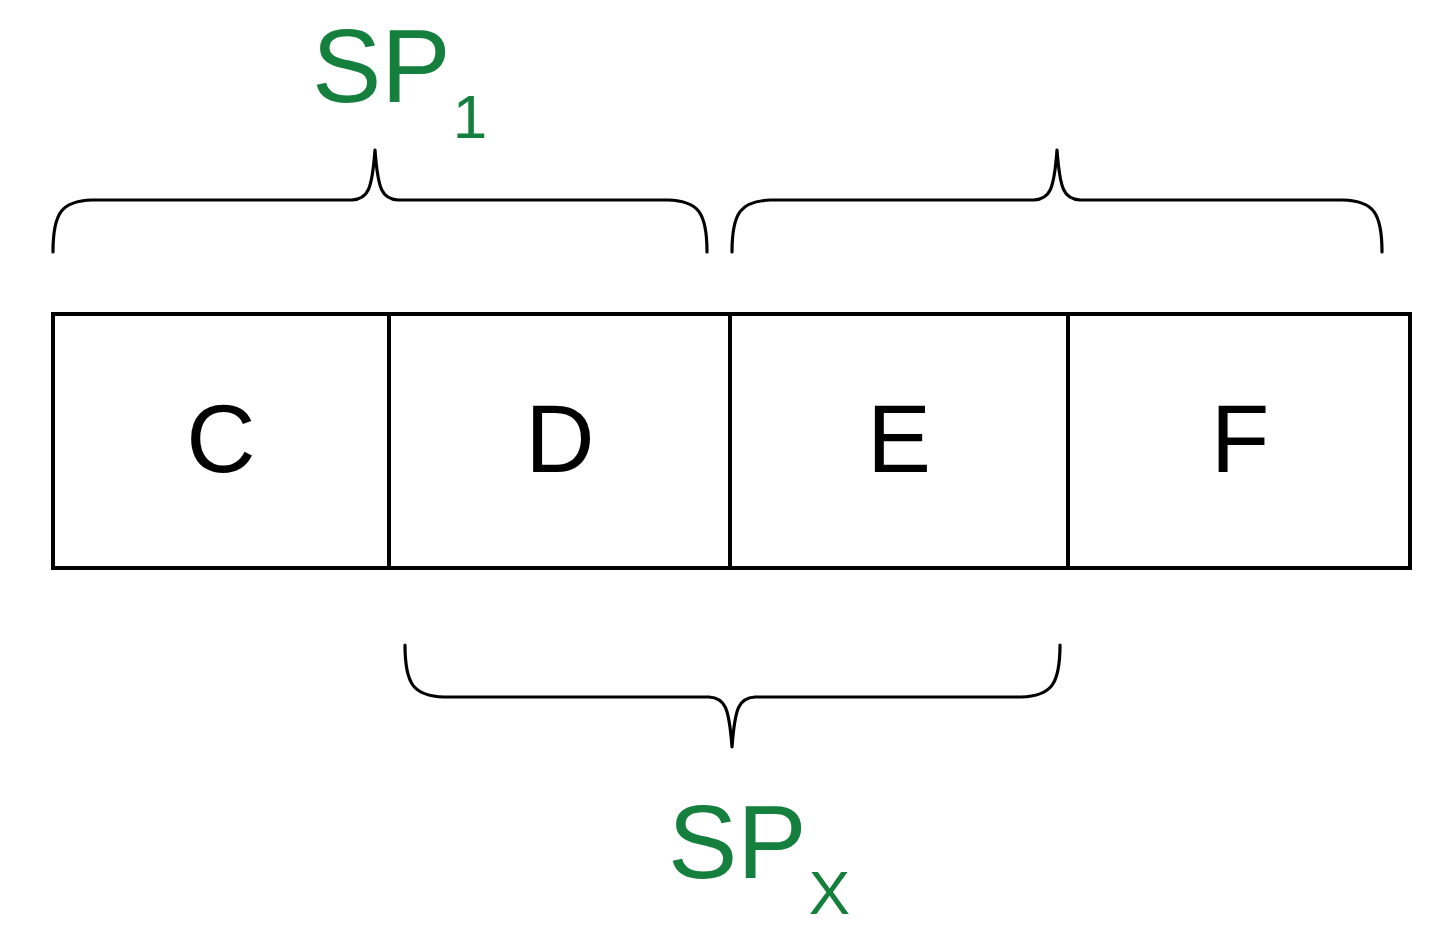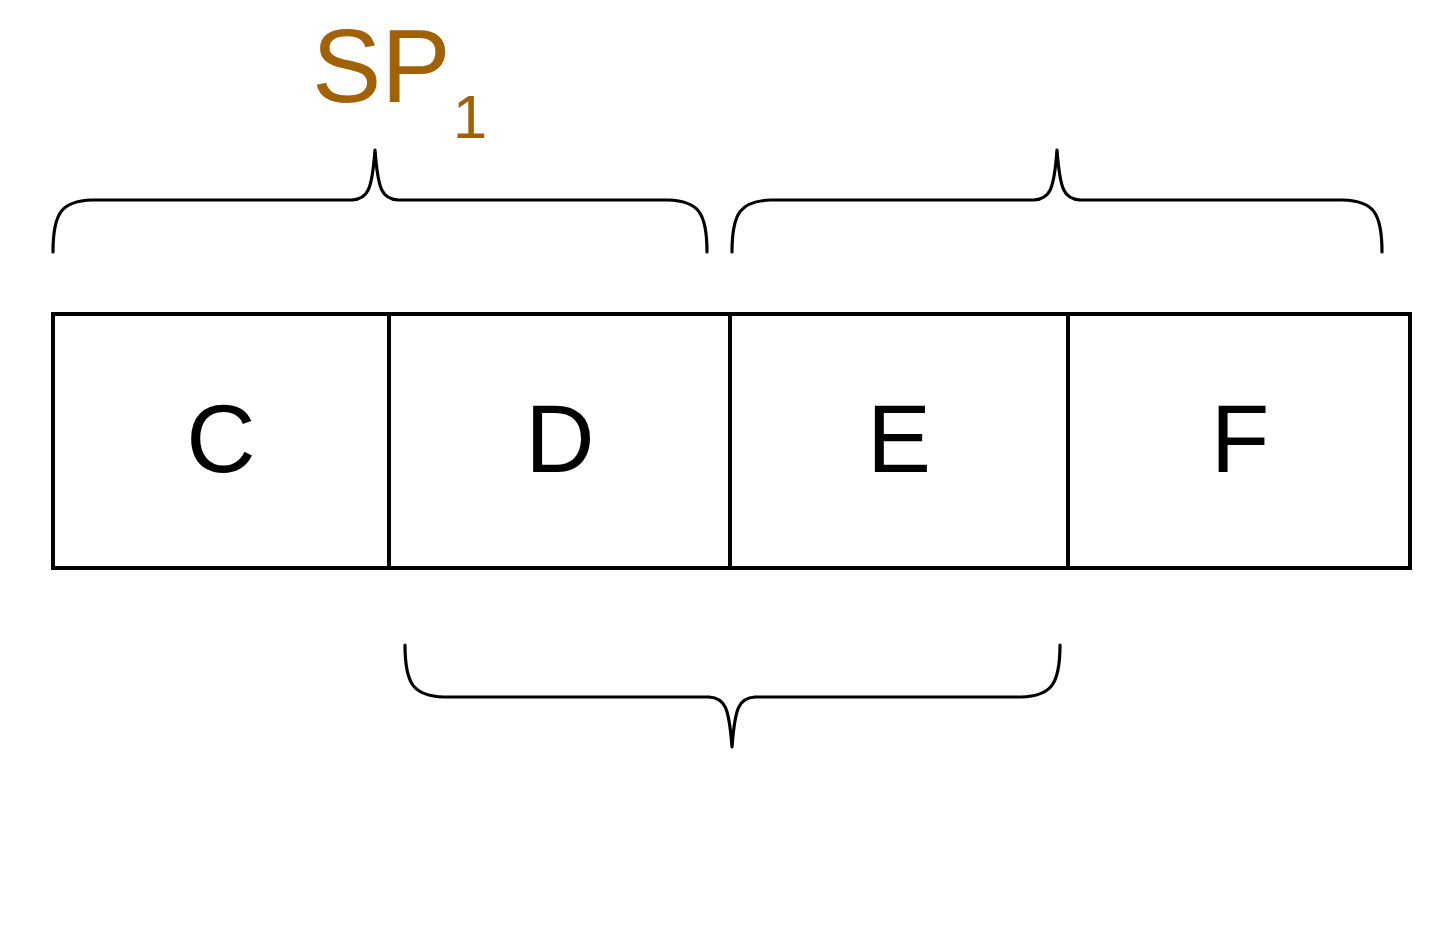--- a/index.html
+++ b/index.html
@@ -50,21 +50,21 @@
     font-size: 96px;
     fill: #000000;
     text-anchor: middle;
     dominant-baseline: middle;
   }
   .group-label {
     position: absolute;
     font-family: "Liberation Sans", sans-serif;
     font-size: 104px;
     line-height: 1;
-    color: #a16207;
+    color: #15803d;
     white-space: nowrap;
     user-select: none;
   }
   .group-label .base {
     font-size: 104px;
   }
   .group-label .sub {
     font-size: 62px;
     vertical-align: sub;
     position: relative;
@@ -124,14 +124,17 @@
                C 1051,696 1060,685 1060,645"></path>
     </g>
 
   </svg>
 
   <div class="group-label" id="label-sp1">
     <span class="base">SP</span><span class="sub">1</span>
   </div>
 
 
+  <div class="group-label" id="label-spx">
+    <span class="base">SP</span><span class="sub">X</span>
+  </div>
 
 </div>
 
 </body></html>

